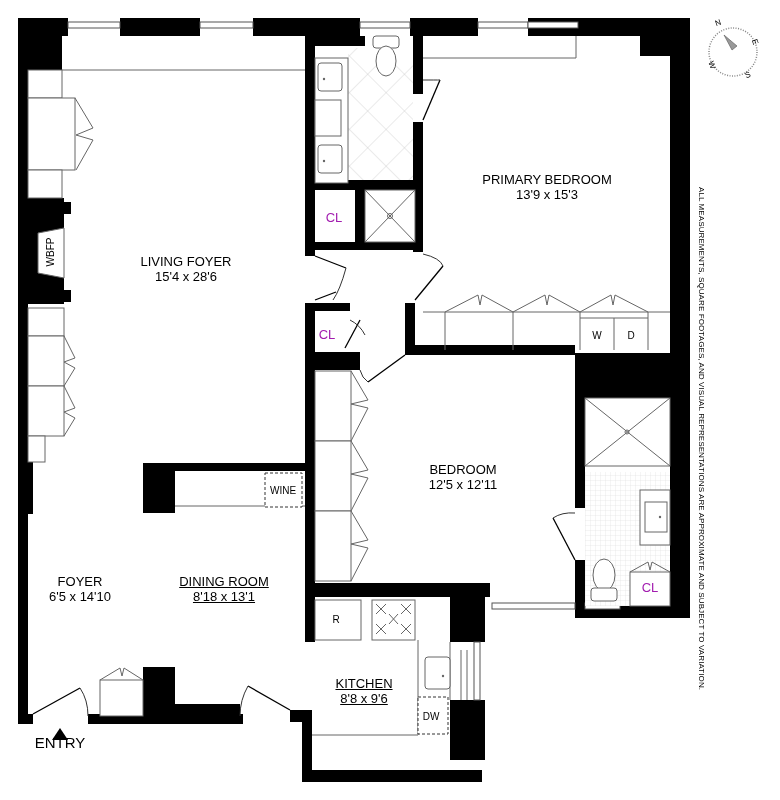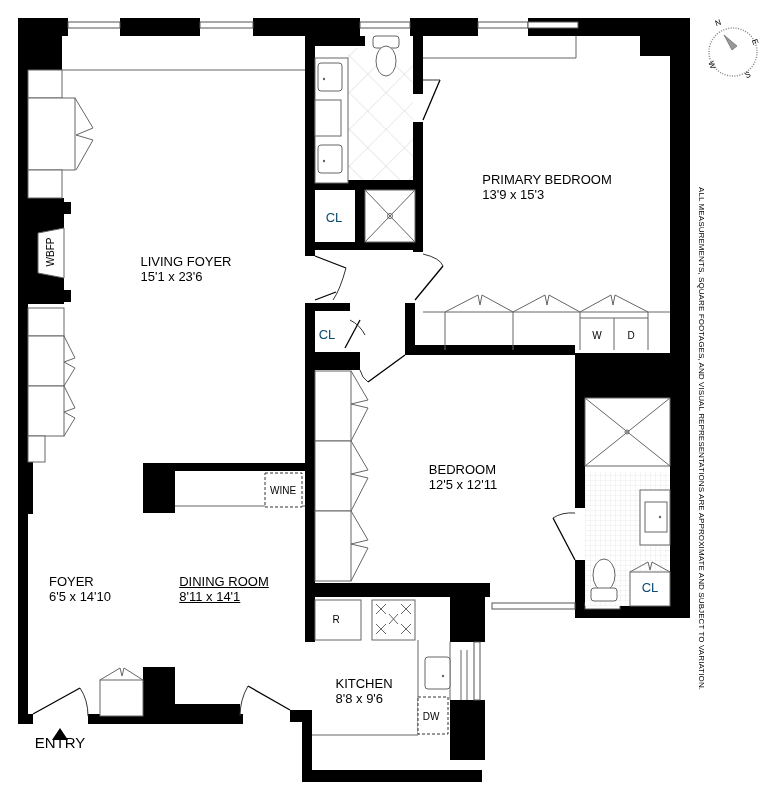--- a/index.html
+++ b/index.html
@@ -5,24 +5,24 @@
     html, body { margin: 0; padding: 0; background: #ffffff; }
     body { width: 780px; height: 800px; position: relative; overflow: hidden; font-family: "Liberation Sans", sans-serif; }
     #plan { position: absolute; left: 0; top: 0; width: 780px; height: 800px; }
     .wall { fill: #000; }
     .thin { stroke: #666; stroke-width: 1; fill: none; }
     .thinw { stroke: #666; stroke-width: 1; fill: #fff; }
     .door { stroke: #000; stroke-width: 1.3; fill: none; }
     .arc { stroke: #333; stroke-width: 1; fill: none; }
     .win { fill: #fff; stroke: #555; stroke-width: 1; }
     .dash { stroke: #333; stroke-width: 1; fill: #fff; stroke-dasharray: 3 2; }
-    .lbl { position: absolute; color: #000; font-size: 13px; line-height: 15px; white-space: nowrap; transform: translateX(-50%); }
+    .lbl { position: absolute; text-align: center; color: #000; font-size: 13px; line-height: 15px; white-space: nowrap; transform: translateX(-50%); }
     .lbl .name { display: block; }
     .lbl .dim { display: block; }
-    .small { position: absolute; font-size: 13px; color: #0c4a6e; transform: translate(-50%, -50%); white-space: nowrap; }
+    .small { position: absolute; font-size: 13px; color: #a21caf; transform: translate(-50%, -50%); white-space: nowrap; }
     .tiny { position: absolute; font-size: 10px; color: #000; transform: translate(-50%, -50%); white-space: nowrap; }
     .vert { position: absolute; font-size: 8px; color: #000; white-space: nowrap; transform-origin: left top; transform: rotate(90deg); letter-spacing: 0.1px; }
     .wbfp { position: absolute; font-size: 10px; color: #000; white-space: nowrap; transform: translate(-50%, -50%) rotate(-90deg); }
   </style>
 </head>
 <body>
 
 <svg id="plan" viewBox="0 0 780 800" xmlns="http://www.w3.org/2000/svg">
 
   <defs>
@@ -234,39 +234,39 @@
   <polygon points="60,728 52,740 68,740" fill="#000"></polygon>
 
   <g transform="translate(733,52)">
     <circle r="24" fill="none" stroke="#888" stroke-width="1.5" stroke-dasharray="1 1.5"></circle>
     <polygon points="-9,-17 -1,-2 4,-6" fill="#999" stroke="#555" stroke-width="0.6"></polygon>
   </g>
 </svg>
 
 <div class="lbl" style="left:186px; top:254px;">
   <span class="name">LIVING FOYER</span>
-  <span class="dim">15'1 x 23'6</span>
+  <span class="dim">15'4 x 28'6</span>
 </div>
 <div class="lbl" style="left:547px; top:172px;">
   <span class="name">PRIMARY BEDROOM</span>
   <span class="dim">13'9 x 15'3</span>
 </div>
 <div class="lbl" style="left:463px; top:462px;">
   <span class="name">BEDROOM</span>
   <span class="dim">12'5 x 12'11</span>
 </div>
 <div class="lbl" style="left:80px; top:574px;">
   <span class="name">FOYER</span>
   <span class="dim">6'5 x 14'10</span>
 </div>
 <div class="lbl" style="left:224px; top:574px;text-decoration:underline;">
   <span class="name">DINING ROOM</span>
-  <span class="dim">8'11 x 14'1</span>
-</div>
-<div class="lbl" style="left:364px; top:676px;">
+  <span class="dim">8'18 x 13'1</span>
+</div>
+<div class="lbl" style="left:364px; top:676px;text-decoration:underline;">
   <span class="name">KITCHEN</span>
   <span class="dim">8'8 x 9'6</span>
 </div>
 
 <div class="wbfp" style="left:50px; top:252px;">WBFP</div>
 <div class="tiny" style="left:283px; top:490px;">WINE</div>
 <div class="small" style="left:334px; top:217px;">CL</div>
 <div class="small" style="left:327px; top:334px;">CL</div>
 <div class="small" style="left:650px; top:587px;">CL</div>
 <div class="tiny" style="left:597px; top:335px;">W</div>

